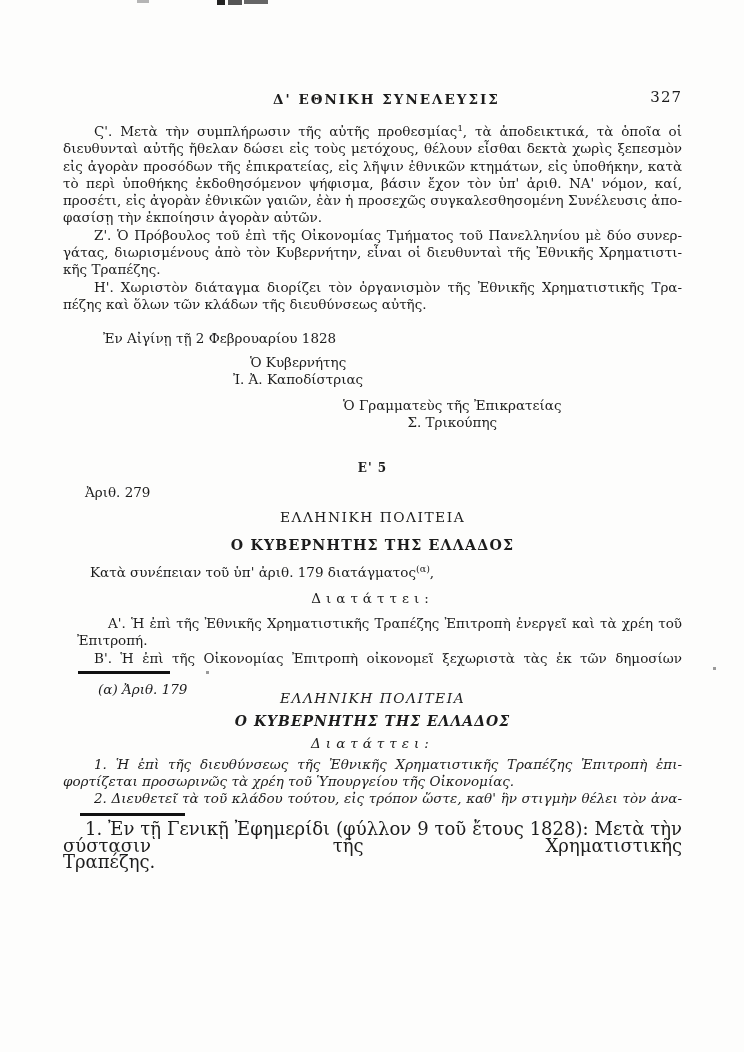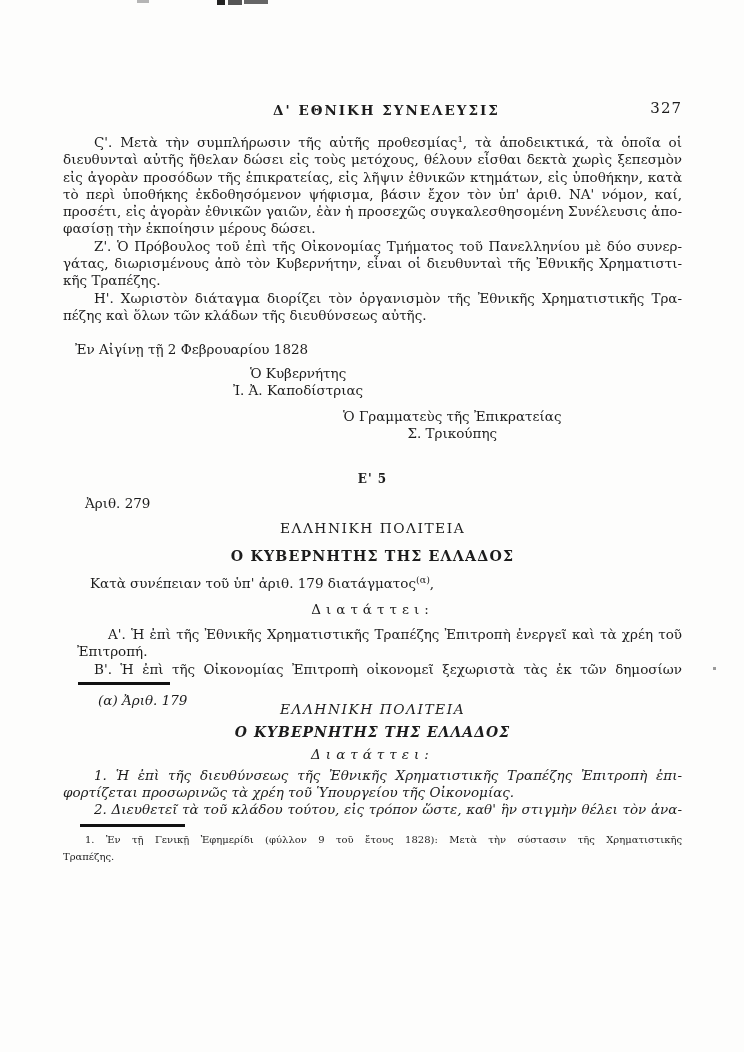--- a/index.html
+++ b/index.html
@@ -11,21 +11,21 @@
     font-family: "DejaVu Serif", serif;
     color: #1c1c1c;
     overflow: hidden;
   }
   .artifact { position: absolute; top: 0; }
   .speck { position: absolute; width: 3px; height: 3px; background: #9a9a9a; }
   .content {
     position: absolute;
     left: 63px;
     width: 619px;
-    top: 16px;
+    top: 5px;
     font-size: 13.5px;
     line-height: 17.3px;
   }
   .running-header {
     position: relative;
     margin-top: 86px;
     height: 18px;
     text-align: center;
   }
   .running-header .title {
@@ -40,21 +40,21 @@
     right: 0;
     top: -2px;
     font-size: 15px;
     letter-spacing: 1px;
   }
   .para { margin: 0; }
   .jline { text-align: justify; text-align-last: justify; text-justify: inter-word; }
   .lline { text-align: left; text-align-last: left; }
   .ind { text-indent: 31px; }
   .mt-p1 { margin-top: 14px; }
-  .dateline { margin-top: 17px; margin-left: 12px; }
+  .dateline { margin-top: 17px; margin-left: 40px; }
   .sig-block { display: inline-block; text-align: center; line-height: 17.5px; }
   .sig-governor { margin-top: 6px; margin-left: 170px; }
   .sig-secretary { margin-top: 8px; margin-left: 280px; }
   .sig-row { display: block; }
   .section-label { margin-top: 28px; text-align: center; font-weight: bold; font-size: 12px; letter-spacing: 1px; height: 18px; }
   .decree-number { margin-top: 6px; margin-left: 22px; height: 17px; }
   .state-heading { margin-top: 8px; text-align: center; letter-spacing: 1.5px; font-size: 13.8px; height: 18px; }
   .governor-heading { margin-top: 10px; text-align: center; font-weight: bold; letter-spacing: 1.2px; font-size: 14.2px; height: 18px; }
   .intro-line { margin-top: 9px; margin-left: 27px; }
   .sup { font-size: 9.5px; vertical-align: super; line-height: 0; }
@@ -62,21 +62,21 @@
   .mt-pa { margin-top: 8px; margin-left: 14px; }
   .fn-rule { border: none; background: #111; height: 2.5px; margin: 0; }
   .rule-alpha { margin-top: 4px; margin-left: 15px; width: 92px; }
   .rule-one { margin-top: 6px; margin-left: 17px; width: 105px; }
   .fn-alpha { font-style: italic; }
   .fn-alpha-label { margin-top: 7px; margin-left: 35px; height: 17px; }
   .state-heading-i { margin-top: -8px; text-align: center; letter-spacing: 1.5px; font-size: 13.8px; font-style: italic; height: 18px; }
   .governor-heading-i { margin-top: 5px; text-align: center; font-weight: 600; letter-spacing: 1px; font-size: 14px; font-style: italic; height: 18px; }
   .decree-word-i { margin-top: 4px; text-align: center; letter-spacing: 5px; font-style: italic; height: 17px; }
   .mt-f1 { margin-top: 4px; }
-  .footnote { margin-top: 5px; font-size: 10px; line-height: 16.6px; }
+  .footnote { margin-top: 5px; font-size: 18px; line-height: 16.6px; }
   .footnote .ind { text-indent: 22px; }
 </style>
 </head>
 <body>
 
 <div class="page">
 
   <div class="artifact" style="left:137px; width:12px; height:3px; background:#b5b5b5;"></div>
   <div class="artifact" style="left:217px; width:8px; height:5px; background:#222;"></div>
   <div class="artifact" style="left:228px; width:14px; height:5px; background:#555;"></div>
@@ -90,21 +90,21 @@
       <span class="title">Δ' ΕΘΝΙΚΗ ΣΥΝΕΛΕΥΣΙΣ</span>
       <span class="pagenum">327</span>
     </div>
 
     <div class="para mt-p1">
       <div class="jline ind">Ϛ'. Μετὰ τὴν συμπλήρωσιν τῆς αὐτῆς προθεσμίας¹, τὰ ἀποδεικτικά, τὰ ὁποῖα οἱ</div>
       <div class="jline">διευθυνταὶ αὐτῆς ἤθελαν δώσει εἰς τοὺς μετόχους, θέλουν εἶσθαι δεκτὰ χωρὶς ξεπεσμὸν</div>
       <div class="jline">εἰς ἀγορὰν προσόδων τῆς ἐπικρατείας, εἰς λῆψιν ἐθνικῶν κτημάτων, εἰς ὑποθήκην, κατὰ</div>
       <div class="jline">τὸ περὶ ὑποθήκης ἐκδοθησόμενον ψήφισμα, βάσιν ἔχον τὸν ὑπ' ἀριθ. ΝΑ' νόμον, καί,</div>
       <div class="jline">προσέτι, εἰς ἀγορὰν ἐθνικῶν γαιῶν, ἐὰν ἡ προσεχῶς συγκαλεσθησομένη Συνέλευσις ἀπο-</div>
-      <div class="lline">φασίσῃ τὴν ἐκποίησιν μέρους δώσει.</div>
+      <div class="lline">φασίσῃ τὴν ἐκποίησιν ἀγορὰν αὐτῶν.</div>
     </div>
 
     <div class="para">
       <div class="jline ind">Ζ'. Ὁ Πρόβουλος τοῦ ἐπὶ τῆς Οἰκονομίας Τμήματος τοῦ Πανελληνίου μὲ δύο συνερ-</div>
       <div class="jline">γάτας, διωρισμένους ἀπὸ τὸν Κυβερνήτην, εἶναι οἱ διευθυνταὶ τῆς Ἐθνικῆς Χρηματιστι-</div>
       <div class="lline">κῆς Τραπέζης.</div>
     </div>
 
     <div class="para">
       <div class="jline ind">Η'. Χωριστὸν διάταγμα διορίζει τὸν ὀργανισμὸν τῆς Ἐθνικῆς Χρηματιστικῆς Τρα-</div>

